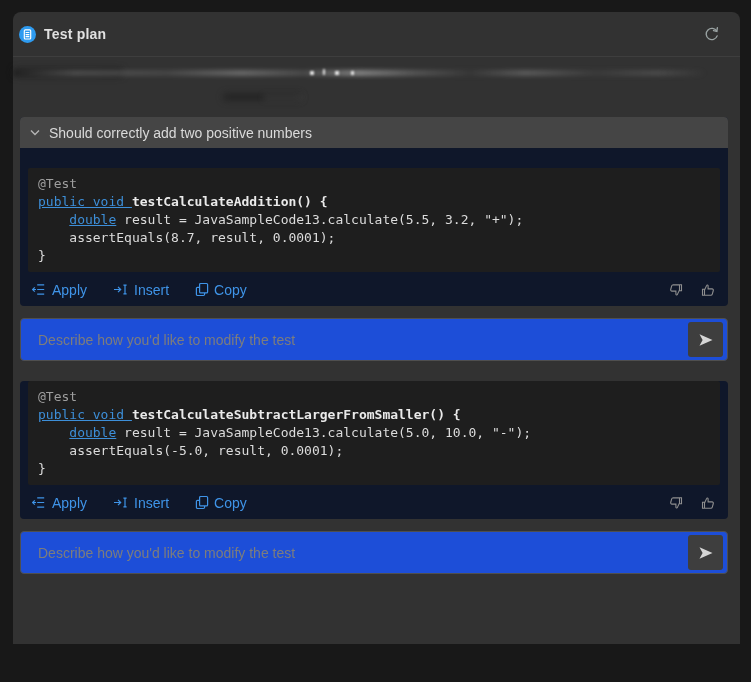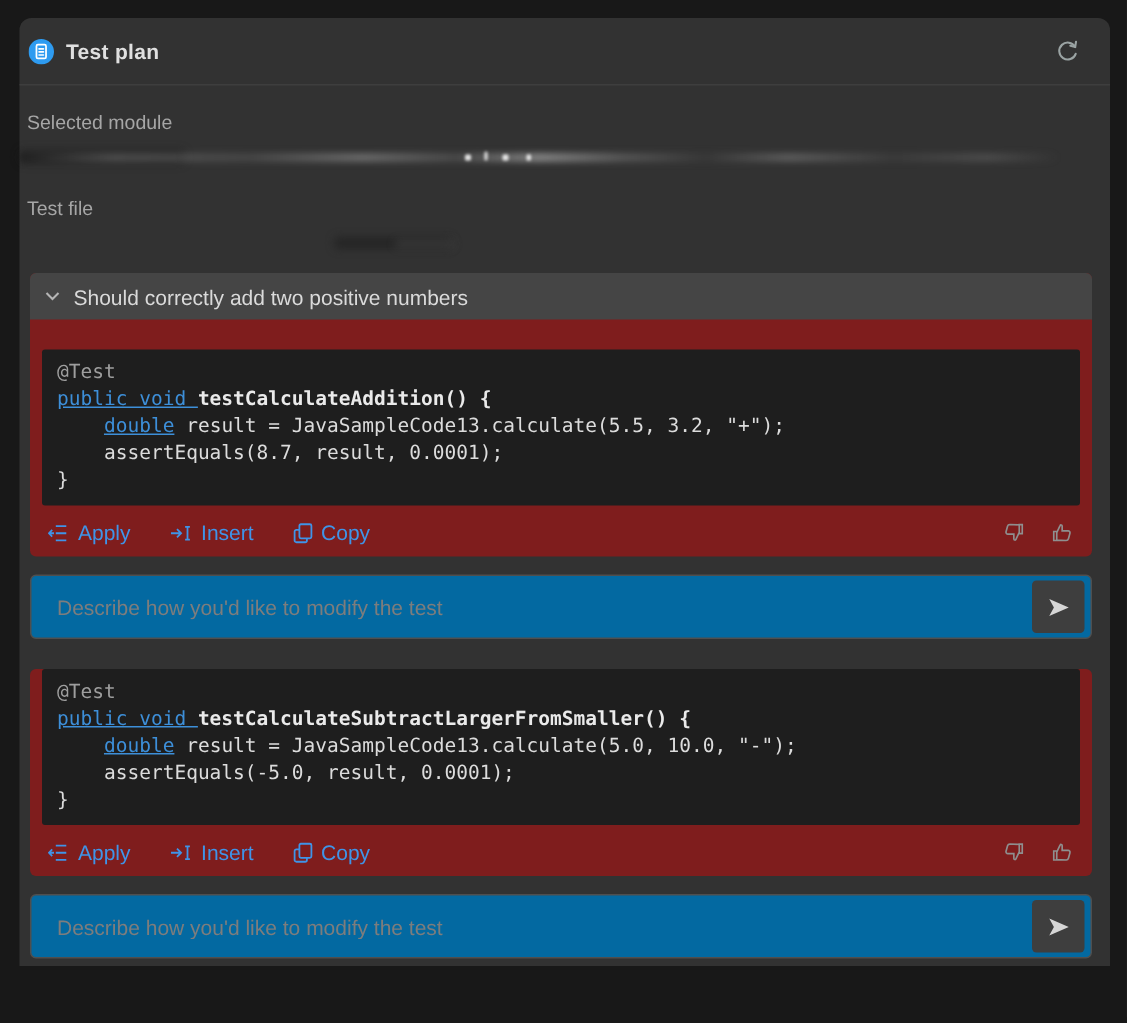--- a/index.html
+++ b/index.html
@@ -27,43 +27,43 @@
         rgba(85,85,85,.55) 22%,rgba(150,150,150,.55) 33%,rgba(95,95,95,.5) 42%,
         rgba(175,175,175,.65) 50%,rgba(120,120,120,.5) 58%,rgba(60,60,60,.55) 66%,
         rgba(140,140,140,.45) 74%,rgba(70,70,70,.4) 84%,rgba(120,120,120,.35) 93%,transparent);}
   .s1b{left:0;width:110px;top:3px;height:9px;background:rgba(28,28,28,.55);filter:blur(3px);}
   .dot{position:absolute;top:6px;width:4px;height:4px;background:#e8e8e8;border-radius:1px;filter:blur(1px);}
   .d1{left:297px}.d2{left:310px;width:2px;height:6px;top:4px}.d3{left:322px}.d4{left:338px;width:3px}
   .s2a{left:210px;width:78px;top:4px;height:8px;background:rgba(34,34,34,.8);filter:blur(3px);}
   .s2b{left:250px;width:40px;top:6px;height:5px;background:rgba(110,110,110,.25);filter:blur(3px);}
 
   
-  .card{width:708px;margin:12px 0 0 7px;background:#7f1d1d;border-radius:4px;}
+  .card{width:708px;margin:12px 0 0 7px;background:#0f172a;border-radius:4px;}
   .card-header{display:flex;align-items:center;height:31px;background:#454545;
                border-radius:4px 4px 0 0;padding:0 10px;cursor:pointer;}
   .chev{display:flex;margin-right:9px;}
   .card-title{font-size:14px;color:#dadada;}
   .code-block{margin:20px 8px 2px 8px;background:#1e1e1e;border-radius:2px;
               padding:7px 10px;font-family:"DejaVu Sans Mono",monospace;font-size:13px;
               line-height:18px;color:#dcdcdc;white-space:pre;overflow:hidden;}
   .tok-ann{color:#9e9e9e;}
   .tok-kw{color:#3d8fd9;text-decoration:underline;}
   .tok-fn{color:#eaeaea;font-weight:bold;}
   .tok-pl{color:#dcdcdc;}
   .action-row{display:flex;align-items:center;height:32px;padding:0 12px;}
-  .act-link{display:flex;align-items:center;gap:5px;background:none;border:none;
+  .act-link{display:flex;gap:5px;background:none;border:none;
             color:#3f94e8;font-size:14px;font-family:inherit;cursor:pointer;padding:0;
             margin-right:26px;}
   .act-link svg{display:block;}
   .fb{margin-left:auto;display:flex;gap:16px;}
   .fb-btn{background:none;border:none;padding:0;cursor:pointer;display:flex;}
 
   
   .mod-input{display:flex;align-items:center;width:708px;height:43px;margin:12px 0 0 7px;
-             background:#0369a1;border:1px solid #4f4f4f;border-radius:4px;
+             background:#1d4ed8;border:1px solid #4f4f4f;border-radius:4px;
              box-sizing:border-box;padding:0 4px 0 0;}
   .mod-input input{flex:1;background:transparent;border:none;outline:none;color:#cfcfcf;
              font-size:14px;font-family:"Liberation Sans",sans-serif;padding:0 10px 0 17px;}
   .mod-input input::placeholder{color:#7d7d7d;}
   .send-btn{width:35px;height:35px;border:none;border-radius:3px;background:#3e3e3e;
             display:flex;align-items:center;justify-content:center;cursor:pointer;flex:none;}
 </style>
 </head>
 <body>
 
@@ -82,31 +82,29 @@
       <button class="refresh-btn">
         <span style="display:flex">
           <svg width="17" height="17" viewBox="0 0 16 16" fill="none" stroke="#9aa3a3" stroke-width="1.3" stroke-linecap="round">
             <path d="M12.9 4.9 A5.3 5.3 0 1 0 13.3 9.3"></path>
             <path d="M13.5 1.7 L13.0 5.0 L9.9 4.3"></path>
           </svg>
         </span>
       </button>
     </div>
 
-    <div class="sec-label lbl1">Selected module</div>
     <div class="smudge">
       <div class="streak s1b"></div>
       <div class="streak s1a"></div>
       <div class="dot d1"></div>
         <div class="dot d2"></div>
         <div class="dot d3"></div>
         <div class="dot d4"></div>
     </div>
 
-    <div class="sec-label">Test file</div>
     <div class="smudge">
       <div class="streak s2a"></div>
       <div class="streak s2b"></div>
     </div>
 
 
     <div class="card">
       <div class="card-header">
         <span class="chev">
           <svg width="10" height="7" viewBox="0 0 10 7">

